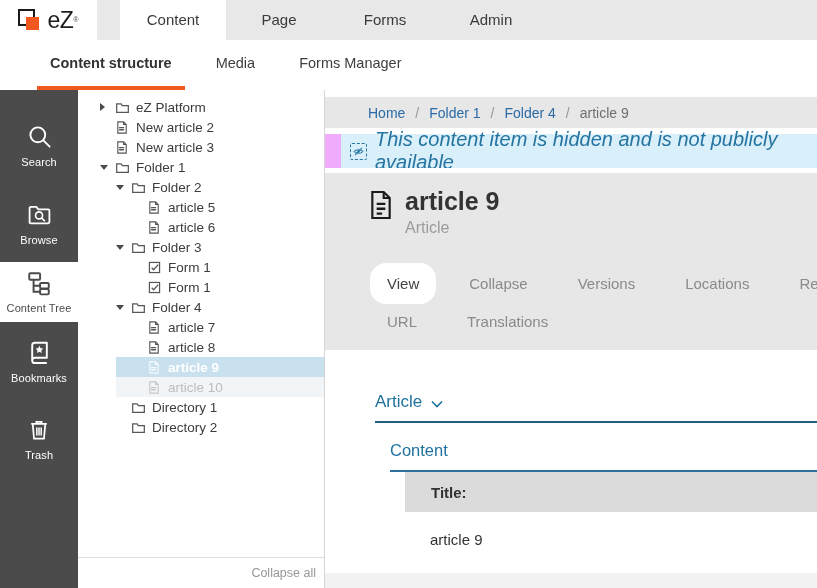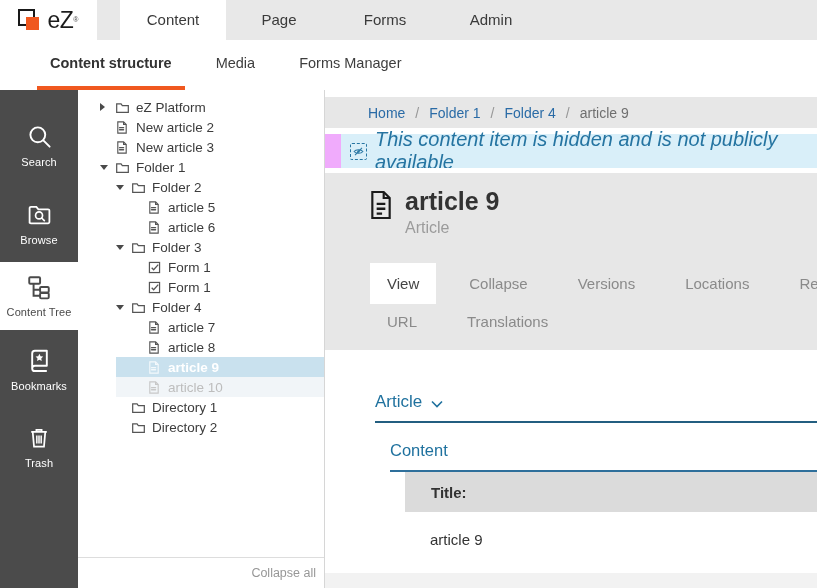--- a/index.html
+++ b/index.html
@@ -23,21 +23,21 @@
   .subnav { height:50px; background:#fff; display:flex; padding-left:37px; flex:none; }
   .sub-tab { display:flex; align-items:center; padding:0 13px; margin-right:18px; font-size:14.5px; color:#3e3e3e; border-bottom:4px solid transparent; cursor:pointer; }
   .sub-tab.active { font-weight:bold; color:#333; border-bottom-color:#f0581f; }
 
   
   .bodyrow { flex:1; display:flex; min-height:0; }
 
   
   .sidebar { width:78px; background:#4b4b4b; padding-top:16px; flex:none; display:flex; flex-direction:column; }
   .side-item { height:78px; display:flex; flex-direction:column; align-items:center; justify-content:center; gap:6px; color:#fff; cursor:pointer; }
-  .side-item.active { height:68px; background:#fff; color:#4a4a4a; }
+  .side-item.active { height:60px; background:#fff; color:#4a4a4a; }
   .side-label { font-size:11px; letter-spacing:0.1px; }
   .side-item svg { display:block; }
 
   
   .treepanel { width:247px; background:#fff; border-right:1px solid #d6d6d6; position:relative; padding-top:7px; flex:none; overflow:hidden; }
   .tree-row { display:flex; align-items:center; height:20px; padding-left:22px; font-size:13.5px; color:#3c3c3c; cursor:pointer; white-space:nowrap; }
   .t-spacer { flex:none; height:100%; }
   .tree-inner { display:flex; align-items:center; flex:1; height:100%; min-width:0; }
   .tree-inner.selected { background:#c9e1ee; color:#fff; font-weight:bold; }
   .tree-inner.selected .tree-icon svg { color:#f4f9fc; }
@@ -63,21 +63,21 @@
   .notice-icon { width:17px; height:17px; border:1px dashed #2876a3; border-radius:2px; display:flex; align-items:center; justify-content:center; color:#2876a3; margin-right:8px; flex:none; }
   .notice-text { font-style:italic; font-size:20px; color:#2574a1; }
 
   .header-block { height:177px; background:#e7e7e7; flex:none; padding-top:14px; }
   .title-row { display:flex; padding-left:43px; }
   .title-icon { color:#1b1b1b; margin-right:11px; margin-top:2px; }
   .page-title { font-size:25px; font-weight:bold; color:#333; line-height:28px; }
   .type-label { font-size:16px; color:#9b9b9b; margin-top:4px; }
   .tabs-rows { margin-top:26px; padding-left:45px; }
   .tab-row { display:flex; }
-  .tab-row1 .ctab { height:41px; line-height:41px; }
+  .tab-row1 .ctab { height:41px; line-height:41px;border-radius:16px; }
   .tab-row2 .ctab { height:35px; line-height:35px; }
   .ctab { padding:0 17px; margin-right:16px; font-size:15px; color:#8a8a8a; cursor:pointer; }
   .ctab.active { background:#fff; color:#444; }
 
   .contentarea { flex:1; background:#fff; display:flex; flex-direction:column; min-height:0; }
   .preview-row { margin:42px 0 0 50px; padding-bottom:9px; border-bottom:2px solid #235e80; display:flex; align-items:center; gap:9px; cursor:pointer; }
   .preview-label { font-size:17px; color:#1f719e; }
   .chev { color:#1f719e; margin-top:2px; }
   .content-heading { margin:18px 0 0 65px; padding-bottom:10px; border-bottom:2px solid #2e6f9b; font-size:16.5px; color:#1f719e; }
   .fields-table { margin-left:80px; }

